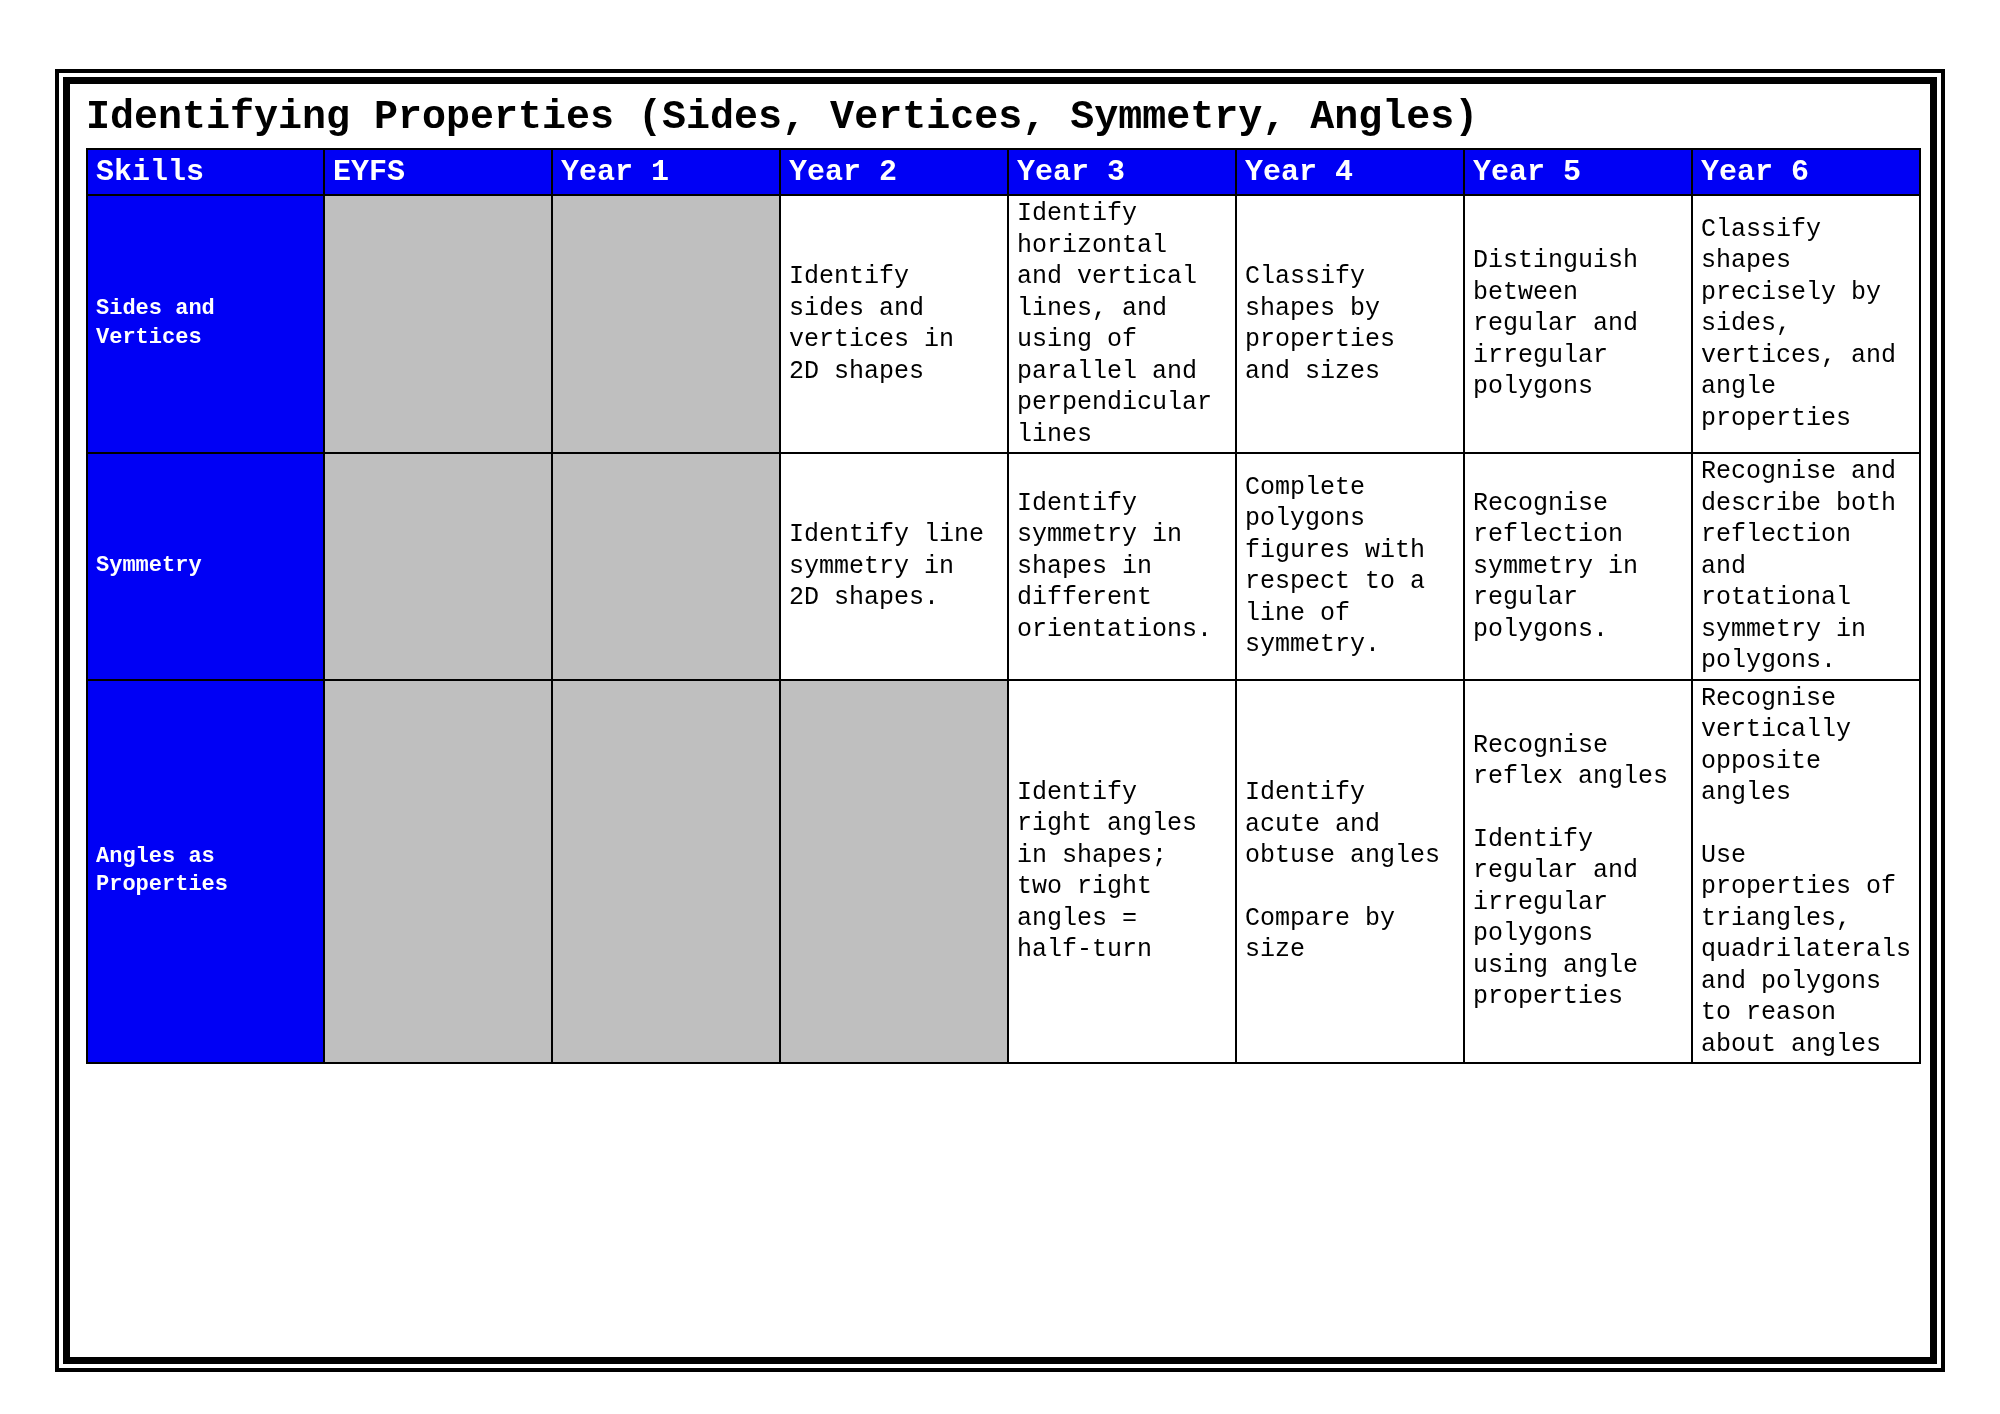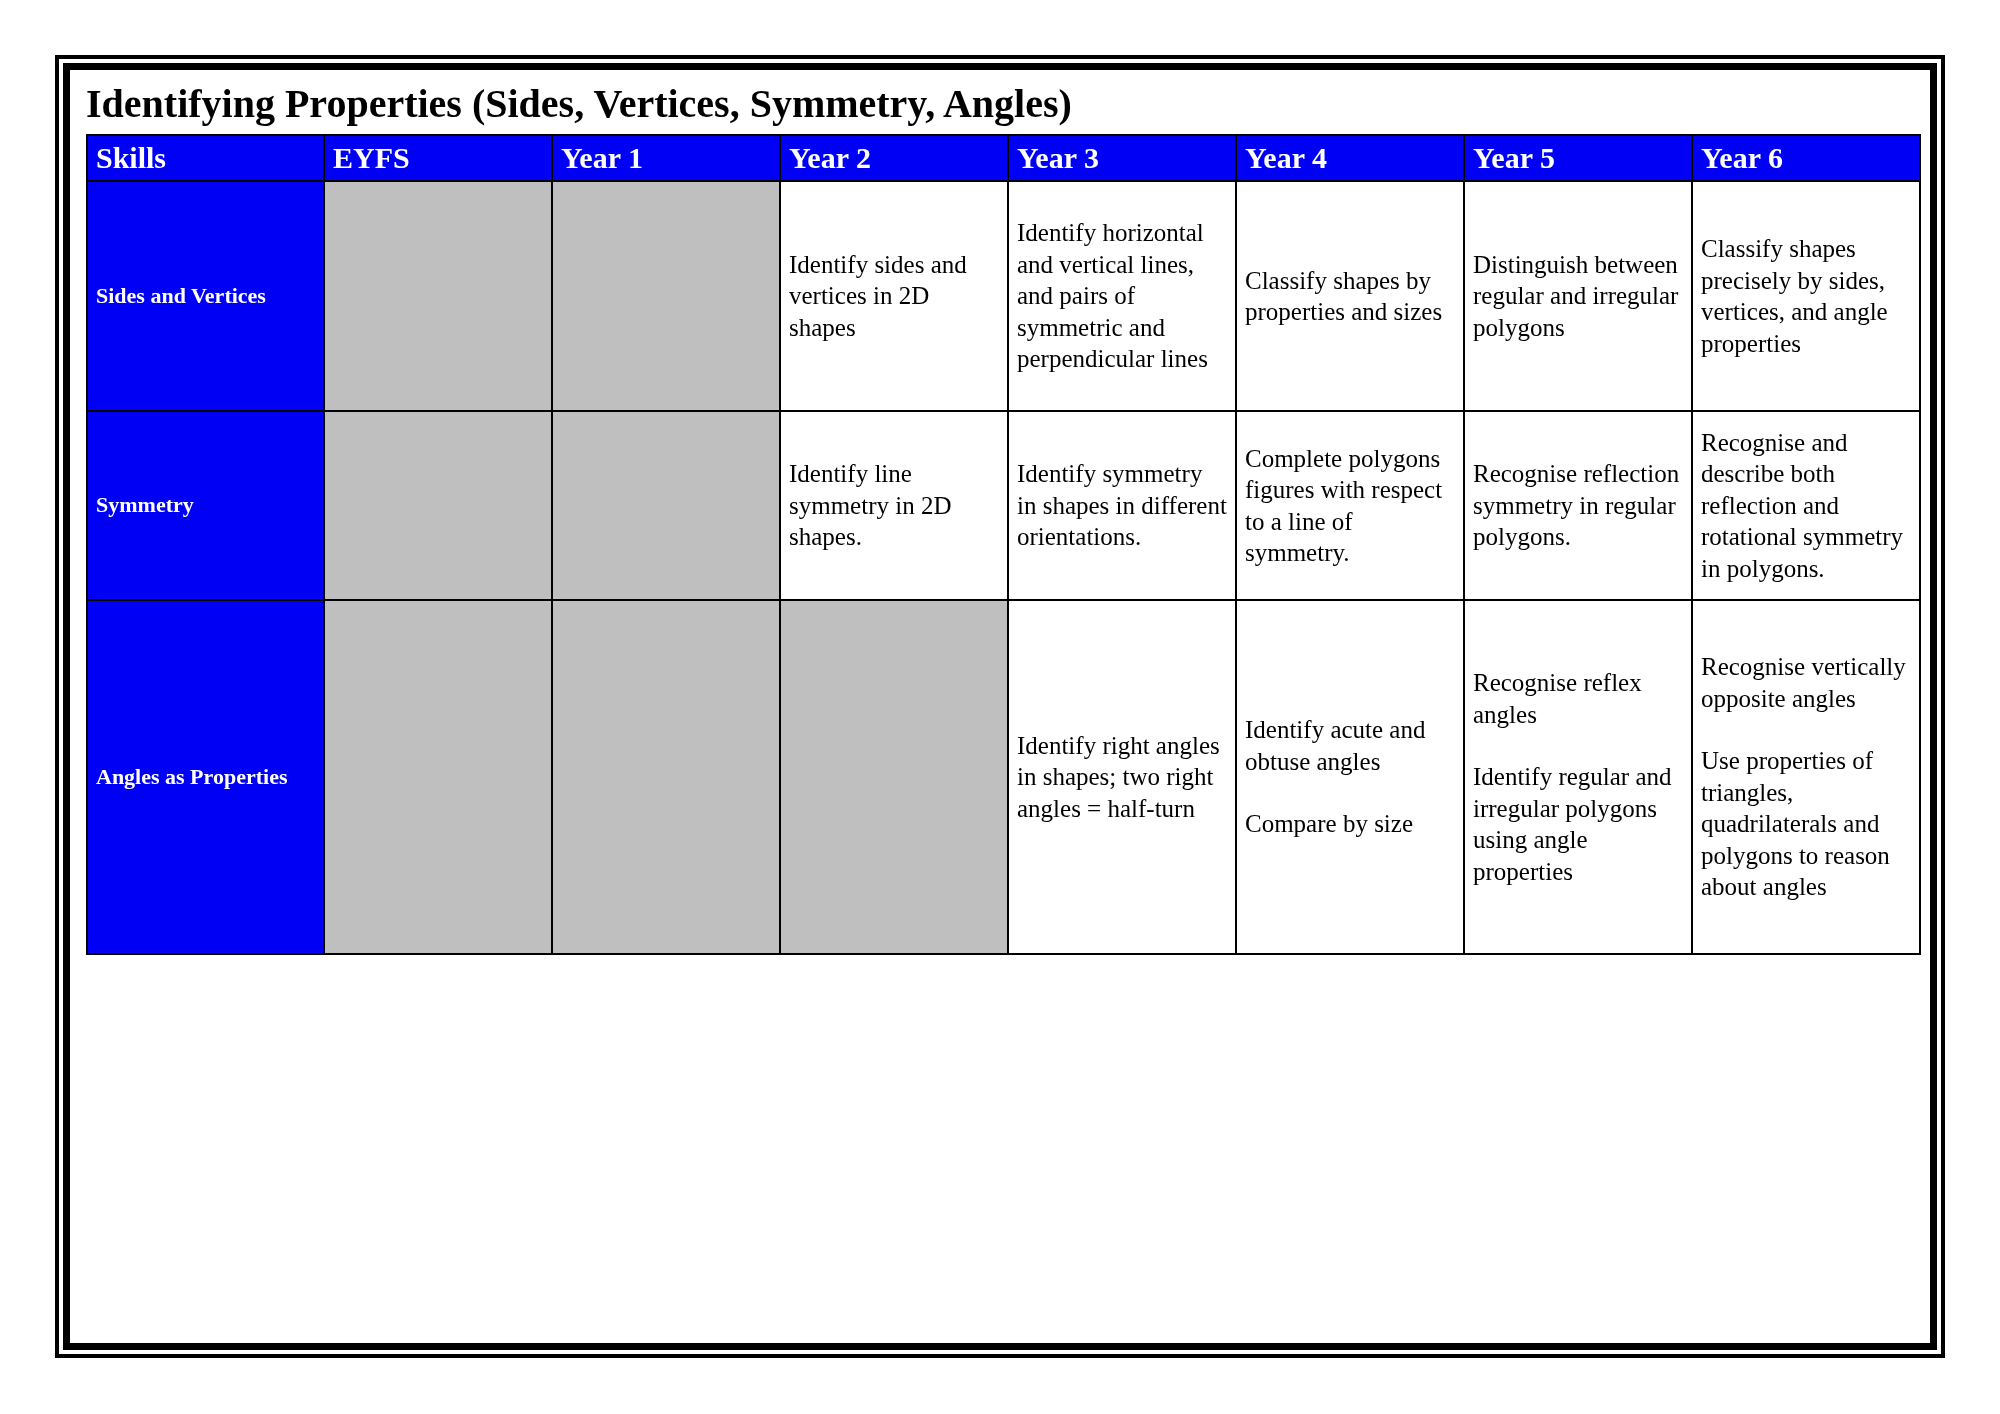--- a/index.html
+++ b/index.html
@@ -5,22 +5,23 @@
   html, body {
     margin: 0;
     padding: 0;
     background: #ffffff;
   }
   .page {
     position: relative;
     width: 2000px;
     height: 1374px;
     background: var(--page-bg, #ffffff);
-    font-family: Liberation Serif, serif;
+    font-family: Liberation Mono, monospace;
     color: var(--body-text, #000000);
+    margin-top: 14px;
   }
   .frame-outer {
     position: absolute;
     left: 55px;
     top: 55px;
     width: 1890px;
     height: 1303px;
     box-sizing: border-box;
     border: 4px solid var(--border, #000000);
     padding: 4px;
@@ -117,21 +118,21 @@
         </thead>
         <tbody>
           <tr class="r1">
             <th class="skill">Sides and Vertices</th>
             <td class="empty-cell"></td>
             <td class="empty-cell"></td>
             <td class="body-cell">
               <div class="para">Identify sides and vertices in 2D shapes</div>
             </td>
             <td class="body-cell">
-              <div class="para">Identify horizontal and vertical lines, and pairs of symmetric and perpendicular lines</div>
+              <div class="para">Identify horizontal and vertical lines, and using of parallel and perpendicular lines</div>
             </td>
             <td class="body-cell">
               <div class="para">Classify shapes by properties and sizes</div>
             </td>
             <td class="body-cell">
               <div class="para">Distinguish between regular and irregular polygons</div>
             </td>
             <td class="body-cell">
               <div class="para">Classify shapes precisely by sides, vertices, and angle properties</div>
             </td>

